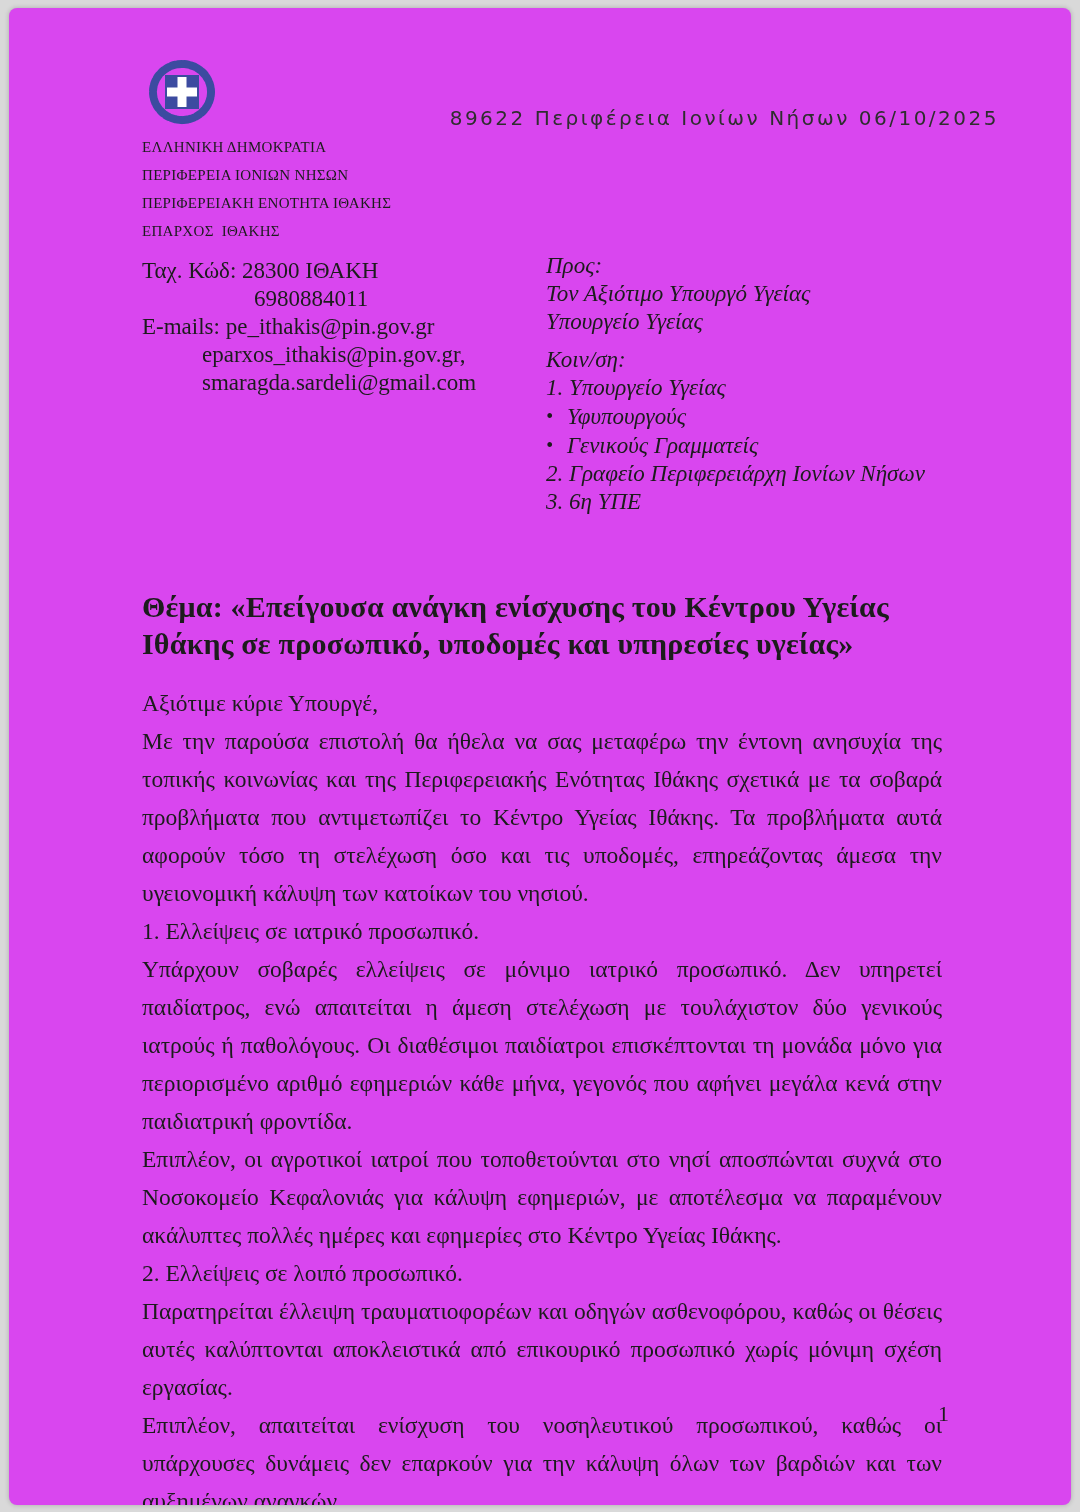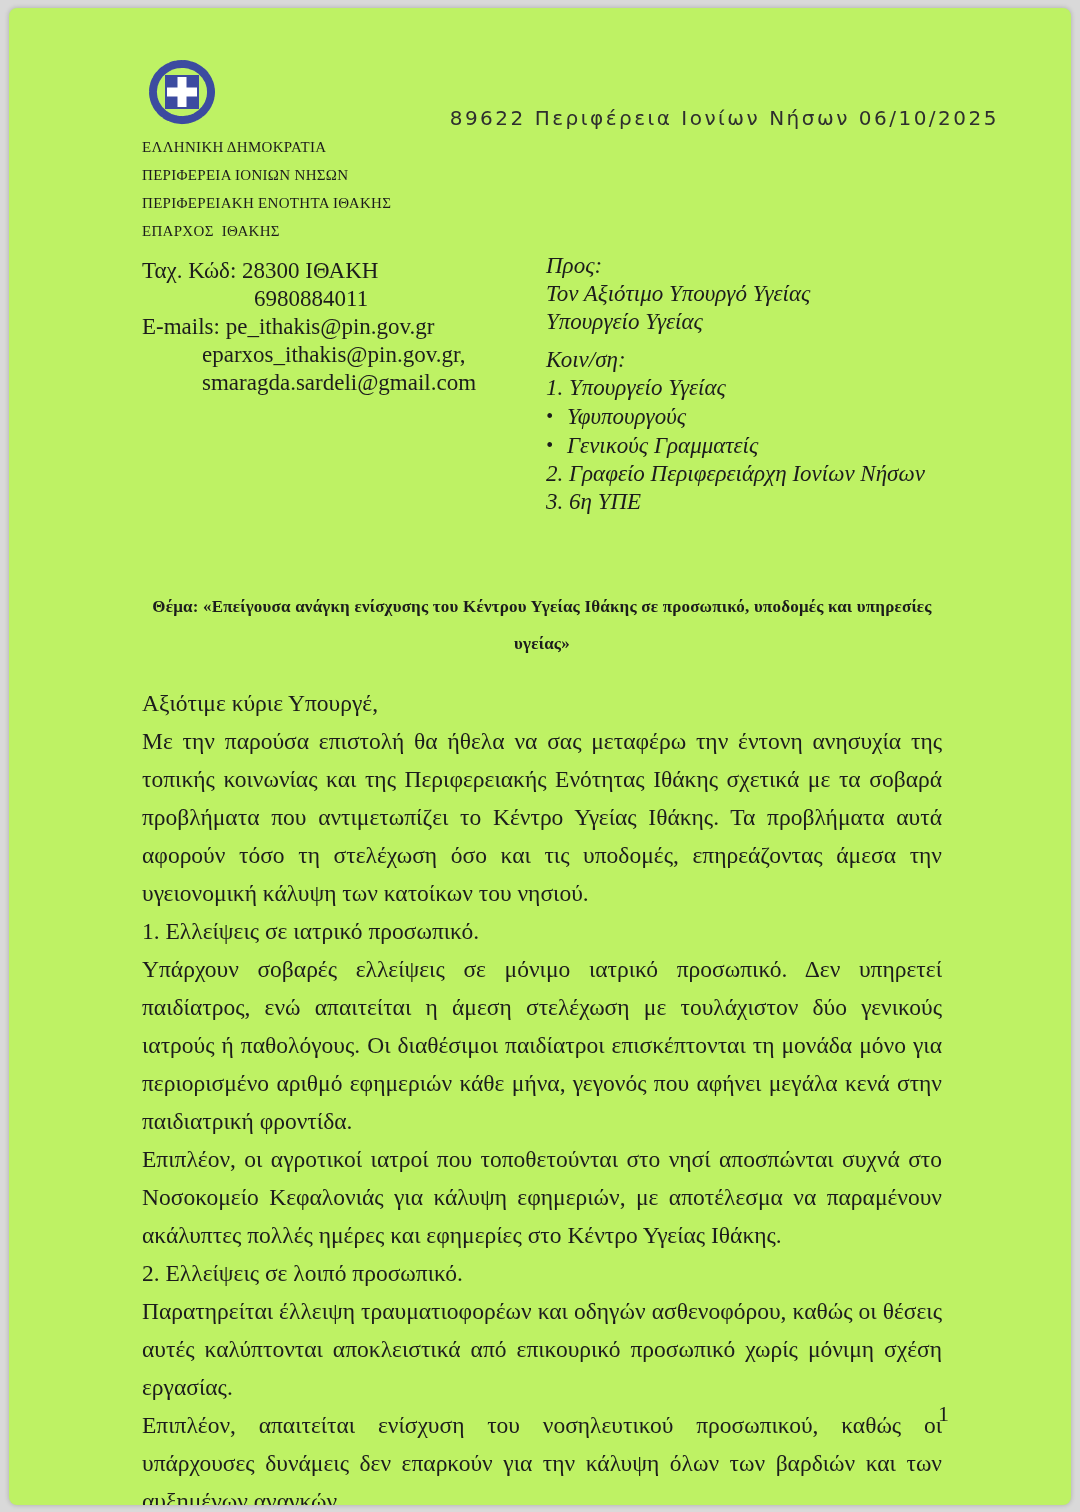--- a/index.html
+++ b/index.html
@@ -7,21 +7,21 @@
   body {
     background: #d9d9d9;
     font-family: "Liberation Serif", serif;
     color: #1c1c1c;
   }
   .page {
     position: relative;
     width: 1062px;
     height: 1497px;
     margin: 8px 9px 7px 9px;
-    background: #bef264;
+    background: #d946ef;
     border-radius: 8px;
     box-shadow: 0 0 5px rgba(0,0,0,0.22);
     padding: 52px 129px 0 133px;
     overflow: hidden;
   }
   .stamp {
     position: absolute;
     top: 98px;
     right: 72px;
     font-family: "DejaVu Sans", sans-serif;
@@ -51,24 +51,23 @@
     text-align: left;
     font-size: 23px;
     line-height: 28px;
     font-style: italic;
   }
   .cc-block { margin-top: 10px; }
   .cc-item .bullet { display: inline-block; margin-right: 14px; font-size: 20px; vertical-align: 1px; }
   .subject {
     margin-top: 16px;
     font-weight: bold;
-    font-size: 17px;
+    font-size: 30px;
     line-height: 37px;
     letter-spacing: 0.2px;
-    text-align: center;
   }
   .letter-body { margin-top: 22px; font-size: 23.5px; line-height: 38px; }
   .letter-body p { text-align: justify; }
   .letter-body p.single { text-align: left; }
   .page-number {
     position: absolute;
     bottom: 78px;
     right: 122px;
     font-size: 22px;
   }

